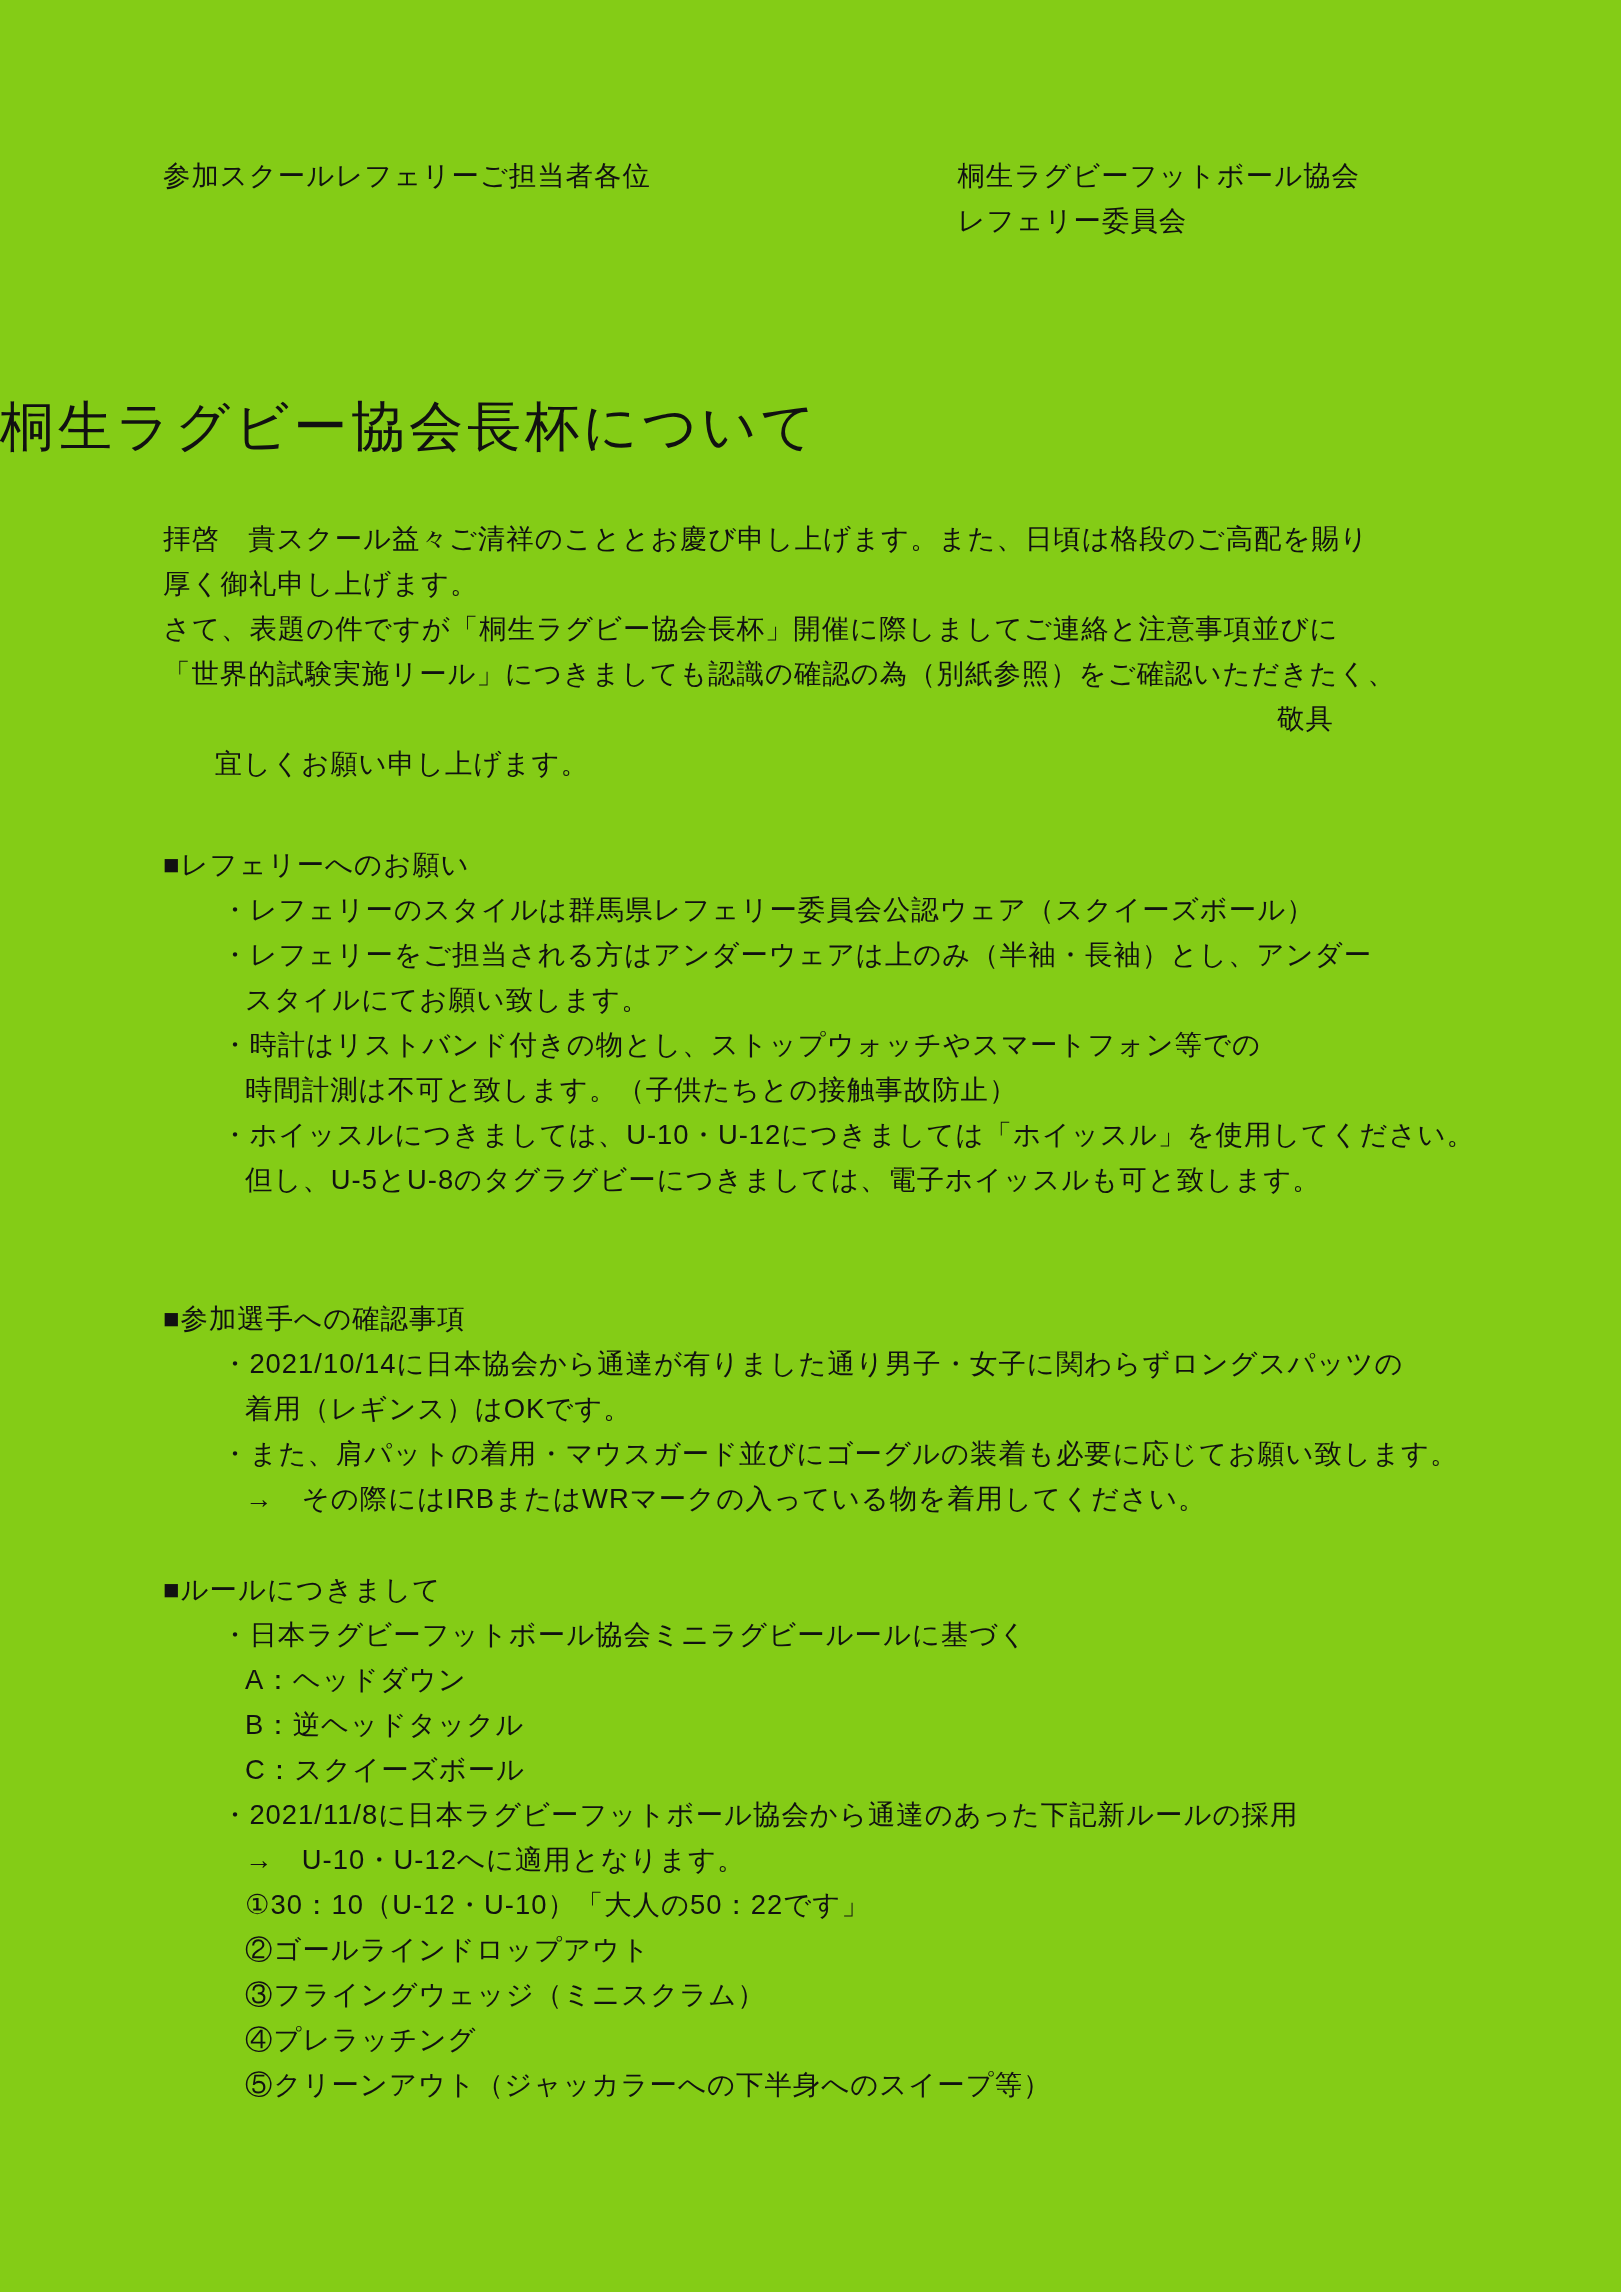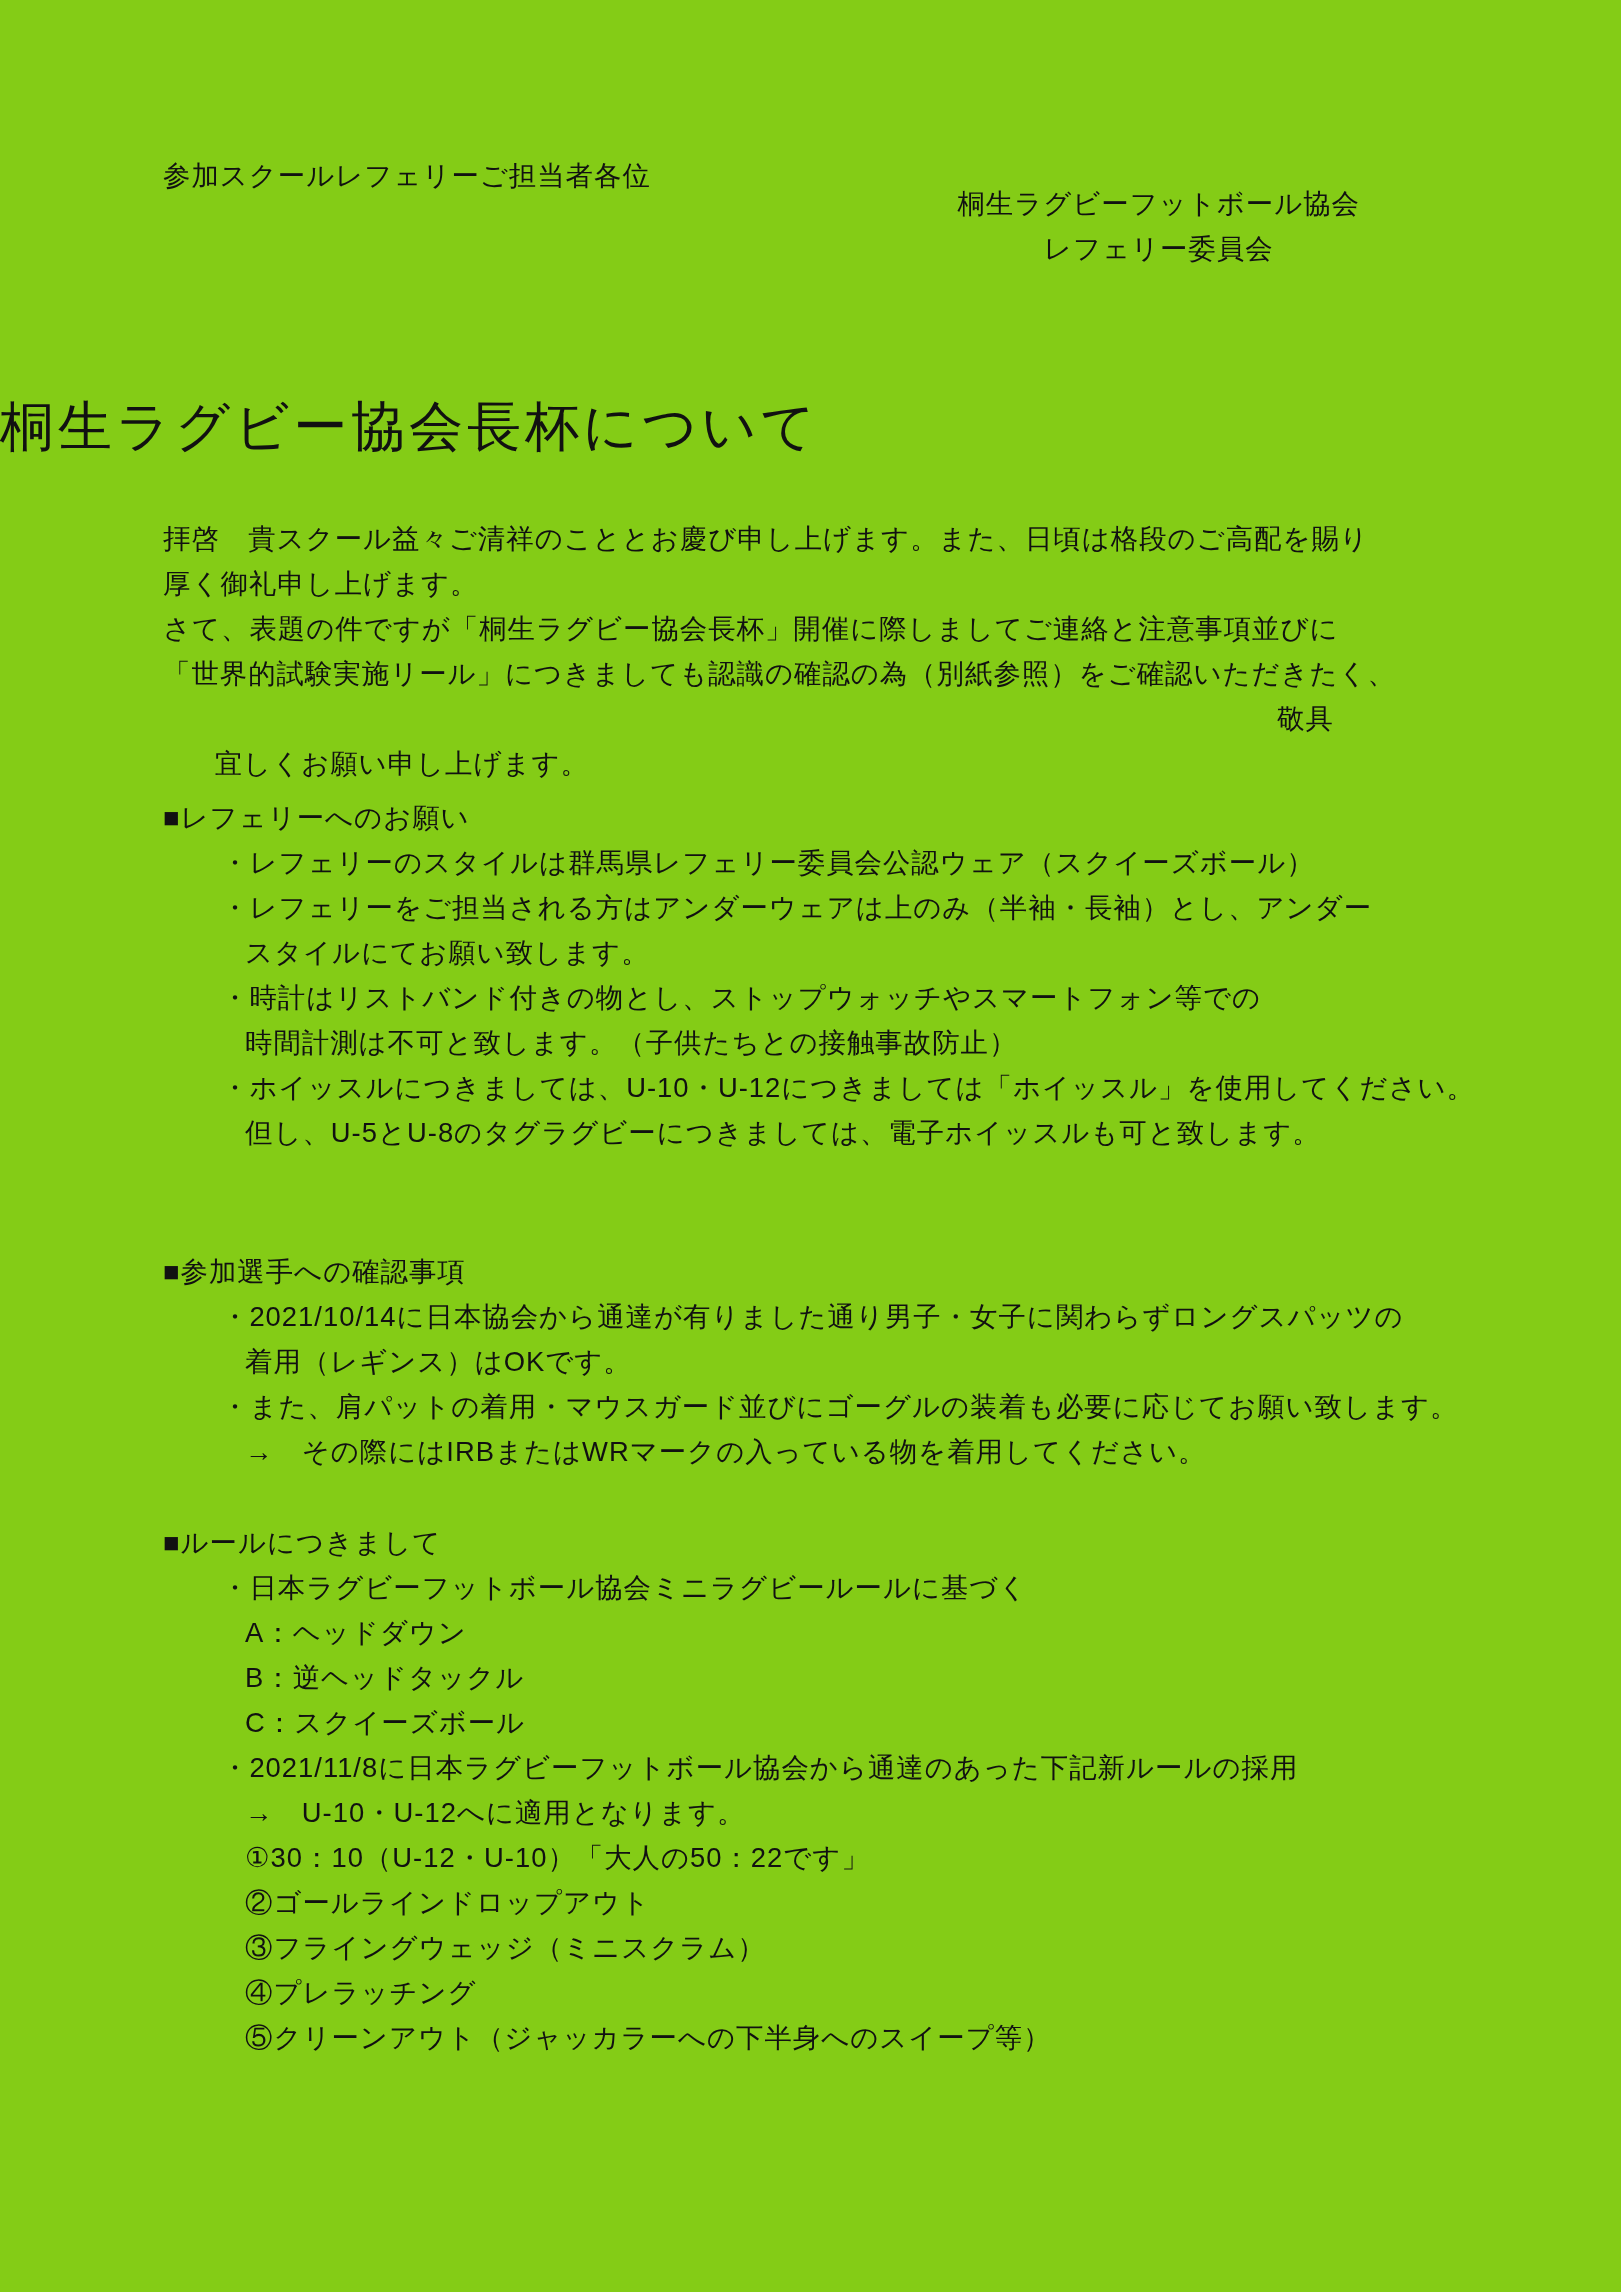--- a/index.html
+++ b/index.html
@@ -24,22 +24,21 @@
 
   .header-left {
     position: absolute;
     left: 163px;
     top: 153px;
   }
   .header-right {
     position: absolute;
     right: 261px;
     top: 153px;
-    text-align: center;
-    margin-top: 28px;
+    text-align: left;
   }
   .doc-title {
     position: absolute;
     left: 0;
     top: 361px;
     width: 1621px;
     text-align: left;
     font-size: 54px;
     line-height: 59px;
     letter-spacing: 3.9px;
@@ -51,21 +50,21 @@
     left: 163px;
     top: 516px;
     width: 1304px;
   }
   .closing-line { position: relative; }
   .closing-word {
     position: absolute;
     left: 1114px;
     top: 0;
   }
-  .section { position: absolute; left: 163px; width: 1372px; }
+  .section { position: absolute; left: 163px; width: 1372px; margin-top: 47px; }
   .section-1 { top: 795px; }
   .section-2 { top: 1249px; }
   .section-3 { top: 1520px; }
   .section-heading { font-weight: 400; }
 </style>
 </head>
 <body>
 
 <div class="page">
 

